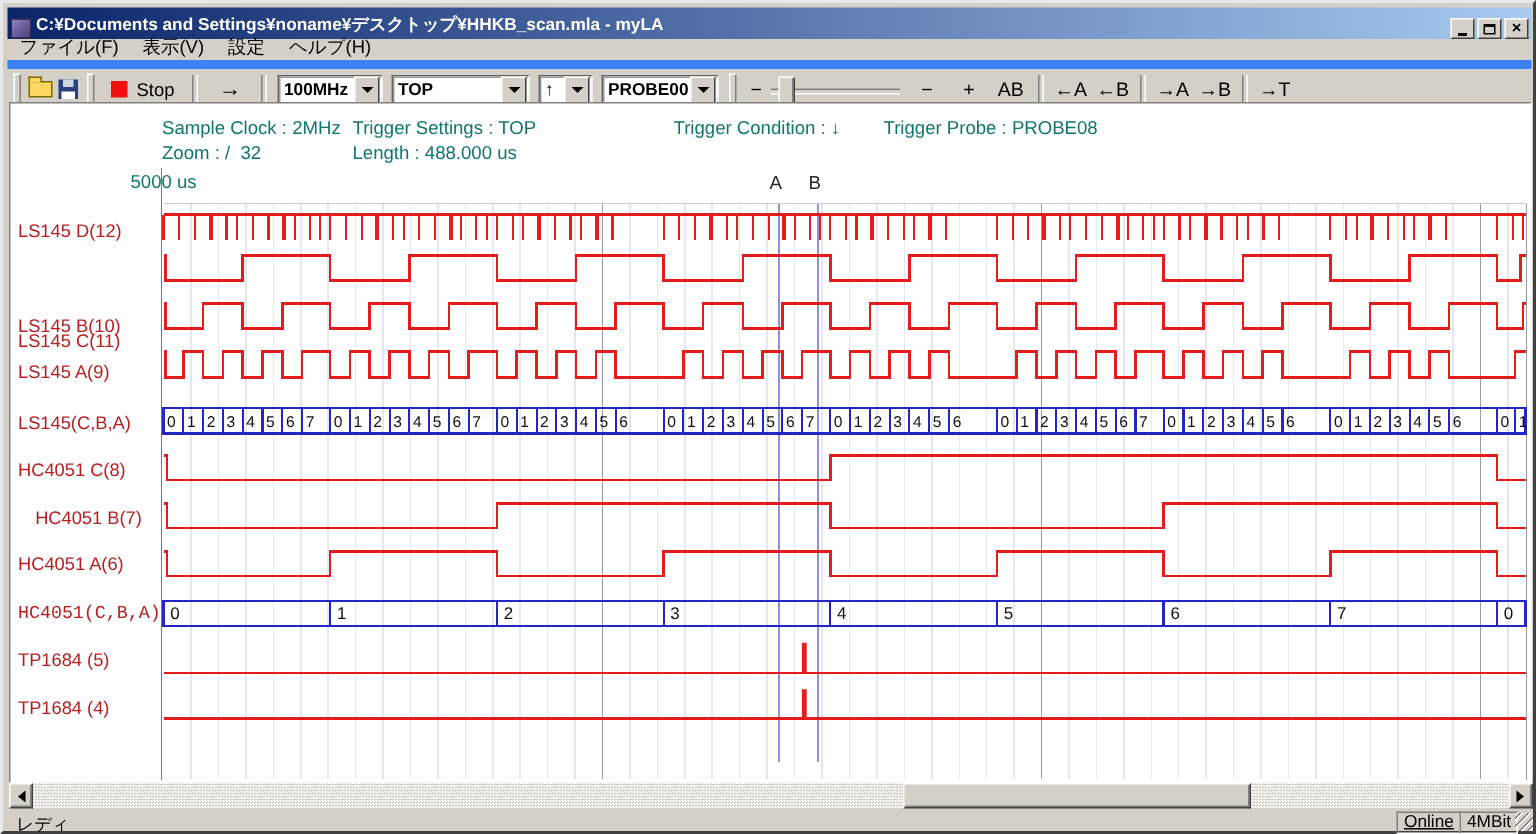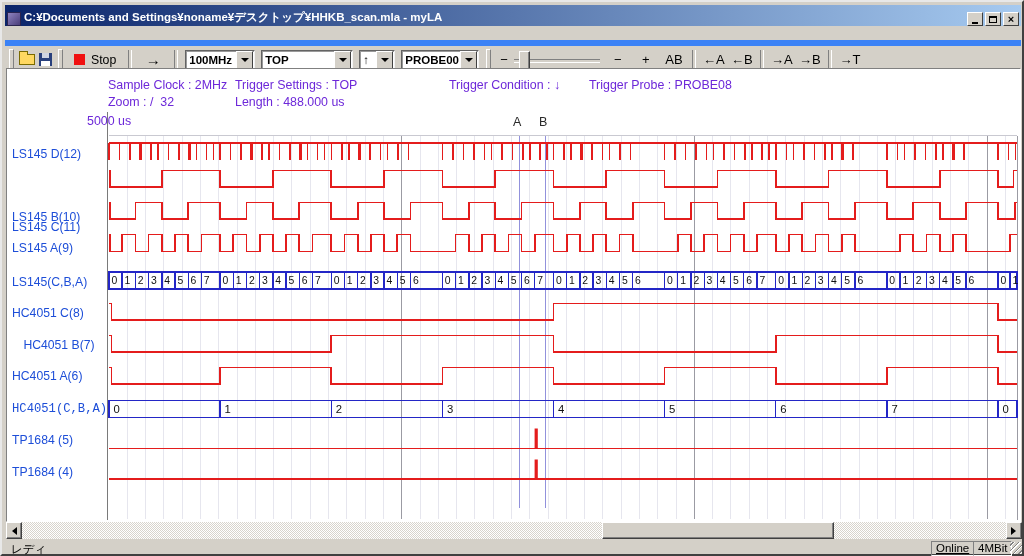--- a/index.html
+++ b/index.html
@@ -46,22 +46,22 @@
     border-color:#fff #404040 #404040 #fff;display:flex;align-items:center;justify-content:center;}
   .dd i{width:0;height:0;border:4px solid transparent;border-top:4px solid #000;margin-top:4px;}
   .sl-minus{font-size:13px;margin:0 2px 0 6px;}
   .slider{position:relative;width:86px;height:20px;margin:0 4px;}
   .sl-track{position:absolute;left:0;right:0;top:9px;height:2px;border-top:1px solid #808080;border-bottom:1px solid #fff;}
   .sl-thumb{position:absolute;left:5px;top:1px;width:9px;height:18px;background:#d4d0c8;
     border:1px solid;border-color:#fff #404040 #404040 #fff;box-shadow:inset -1px -1px 0 #808080;}
   
   .canvas{position:absolute;left:4px;top:66px;width:1015px;height:454px;background:#fff;
     border:1px solid;border-color:#808080 #fff #fff #808080;box-sizing:border-box;}
-  .info{position:absolute;font-size:12.4px;color:#6d28d9;white-space:pre;z-index:2;}
-  .chlabel{position:absolute;left:10px;width:94px;height:16px;line-height:16px;font-size:12.2px;color:#1d4ed8;z-index:2;}
+  .info{position:absolute;font-size:12.4px;color:#0f766e;white-space:pre;z-index:2;}
+  .chlabel{position:absolute;left:10px;width:94px;height:16px;line-height:16px;font-size:12.2px;color:#b91c1c;z-index:2;}
   .cursor-label{position:absolute;top:113px;font-size:12.5px;color:#2a2a2a;z-index:2;}
   svg.plot{position:absolute;left:0;top:0;z-index:3;pointer-events:none;}
   
   .hscroll{position:absolute;left:4px;top:520px;width:1016px;height:17px;
     background-image:conic-gradient(#fff 25%,#d8d4cc 0 50%,#fff 0 75%,#d8d4cc 0);background-size:2px 2px;}
   .sbtn{position:absolute;top:0;width:16px;height:17px;background:#d4d0c8;border:1px solid;
     border-color:#fff #404040 #404040 #fff;box-sizing:border-box;display:flex;align-items:center;justify-content:center;
     box-shadow:inset -1px -1px 0 #808080;}
   .sbtn.left{left:0;} .sbtn.right{right:0;}
   .arr-l{width:0;height:0;border:4px solid transparent;border-right:5px solid #000;margin-left:-3px;}
@@ -91,20 +91,26 @@
         </div>
       <div class="wbtn">
           <span class="g-max"></span>
         </div>
       <div class="wbtn">
           <span class="g-x">×</span>
         </div>
     </div>
   </div>
 
+  <div class="menubar" id="menubar">
+      <div class="mi">ファイル(F)</div>
+      <div class="mi">表示(V)</div>
+      <div class="mi">設定</div>
+      <div class="mi">ヘルプ(H)</div>
+    </div>
 
   <div class="toolbar">
     <div class="tgrip"></div>
     <button class="tbtn">
         <span class="ico-folder"></span>
       </button>
     <button class="tbtn">
         <span class="ico-floppy">
           <span class="fl-shutter"></span>
           <span class="fl-label"></span>

